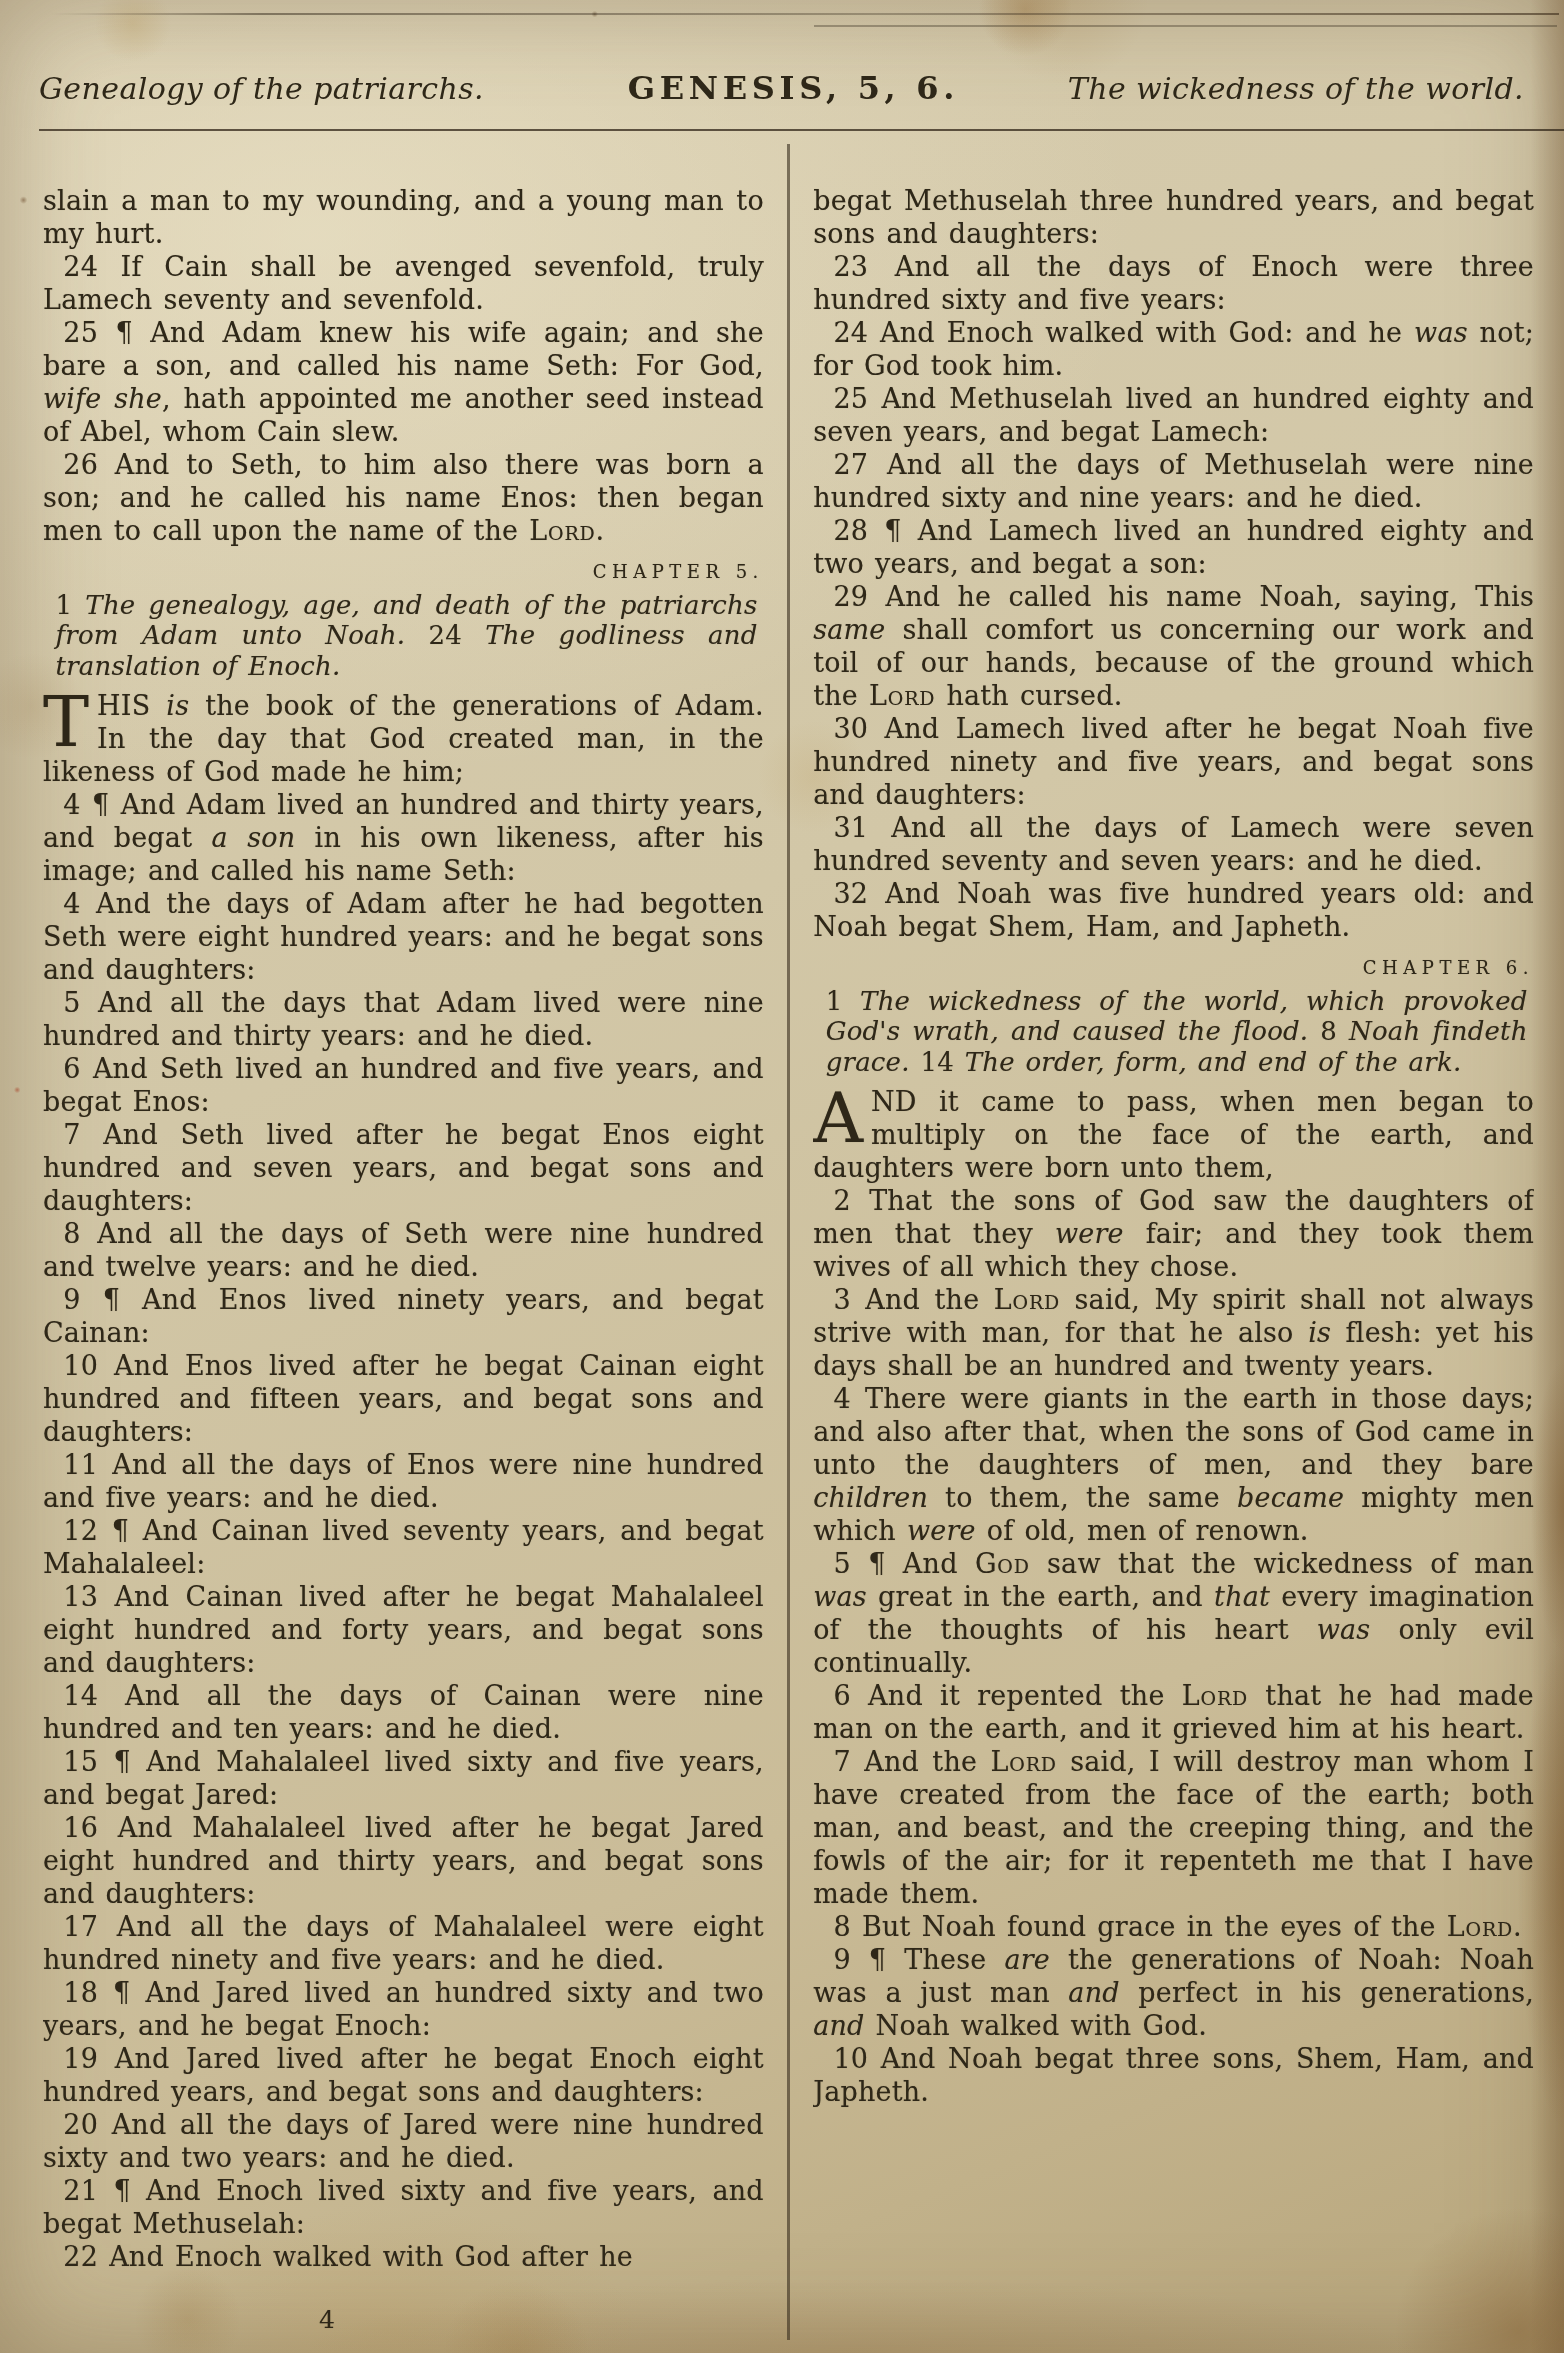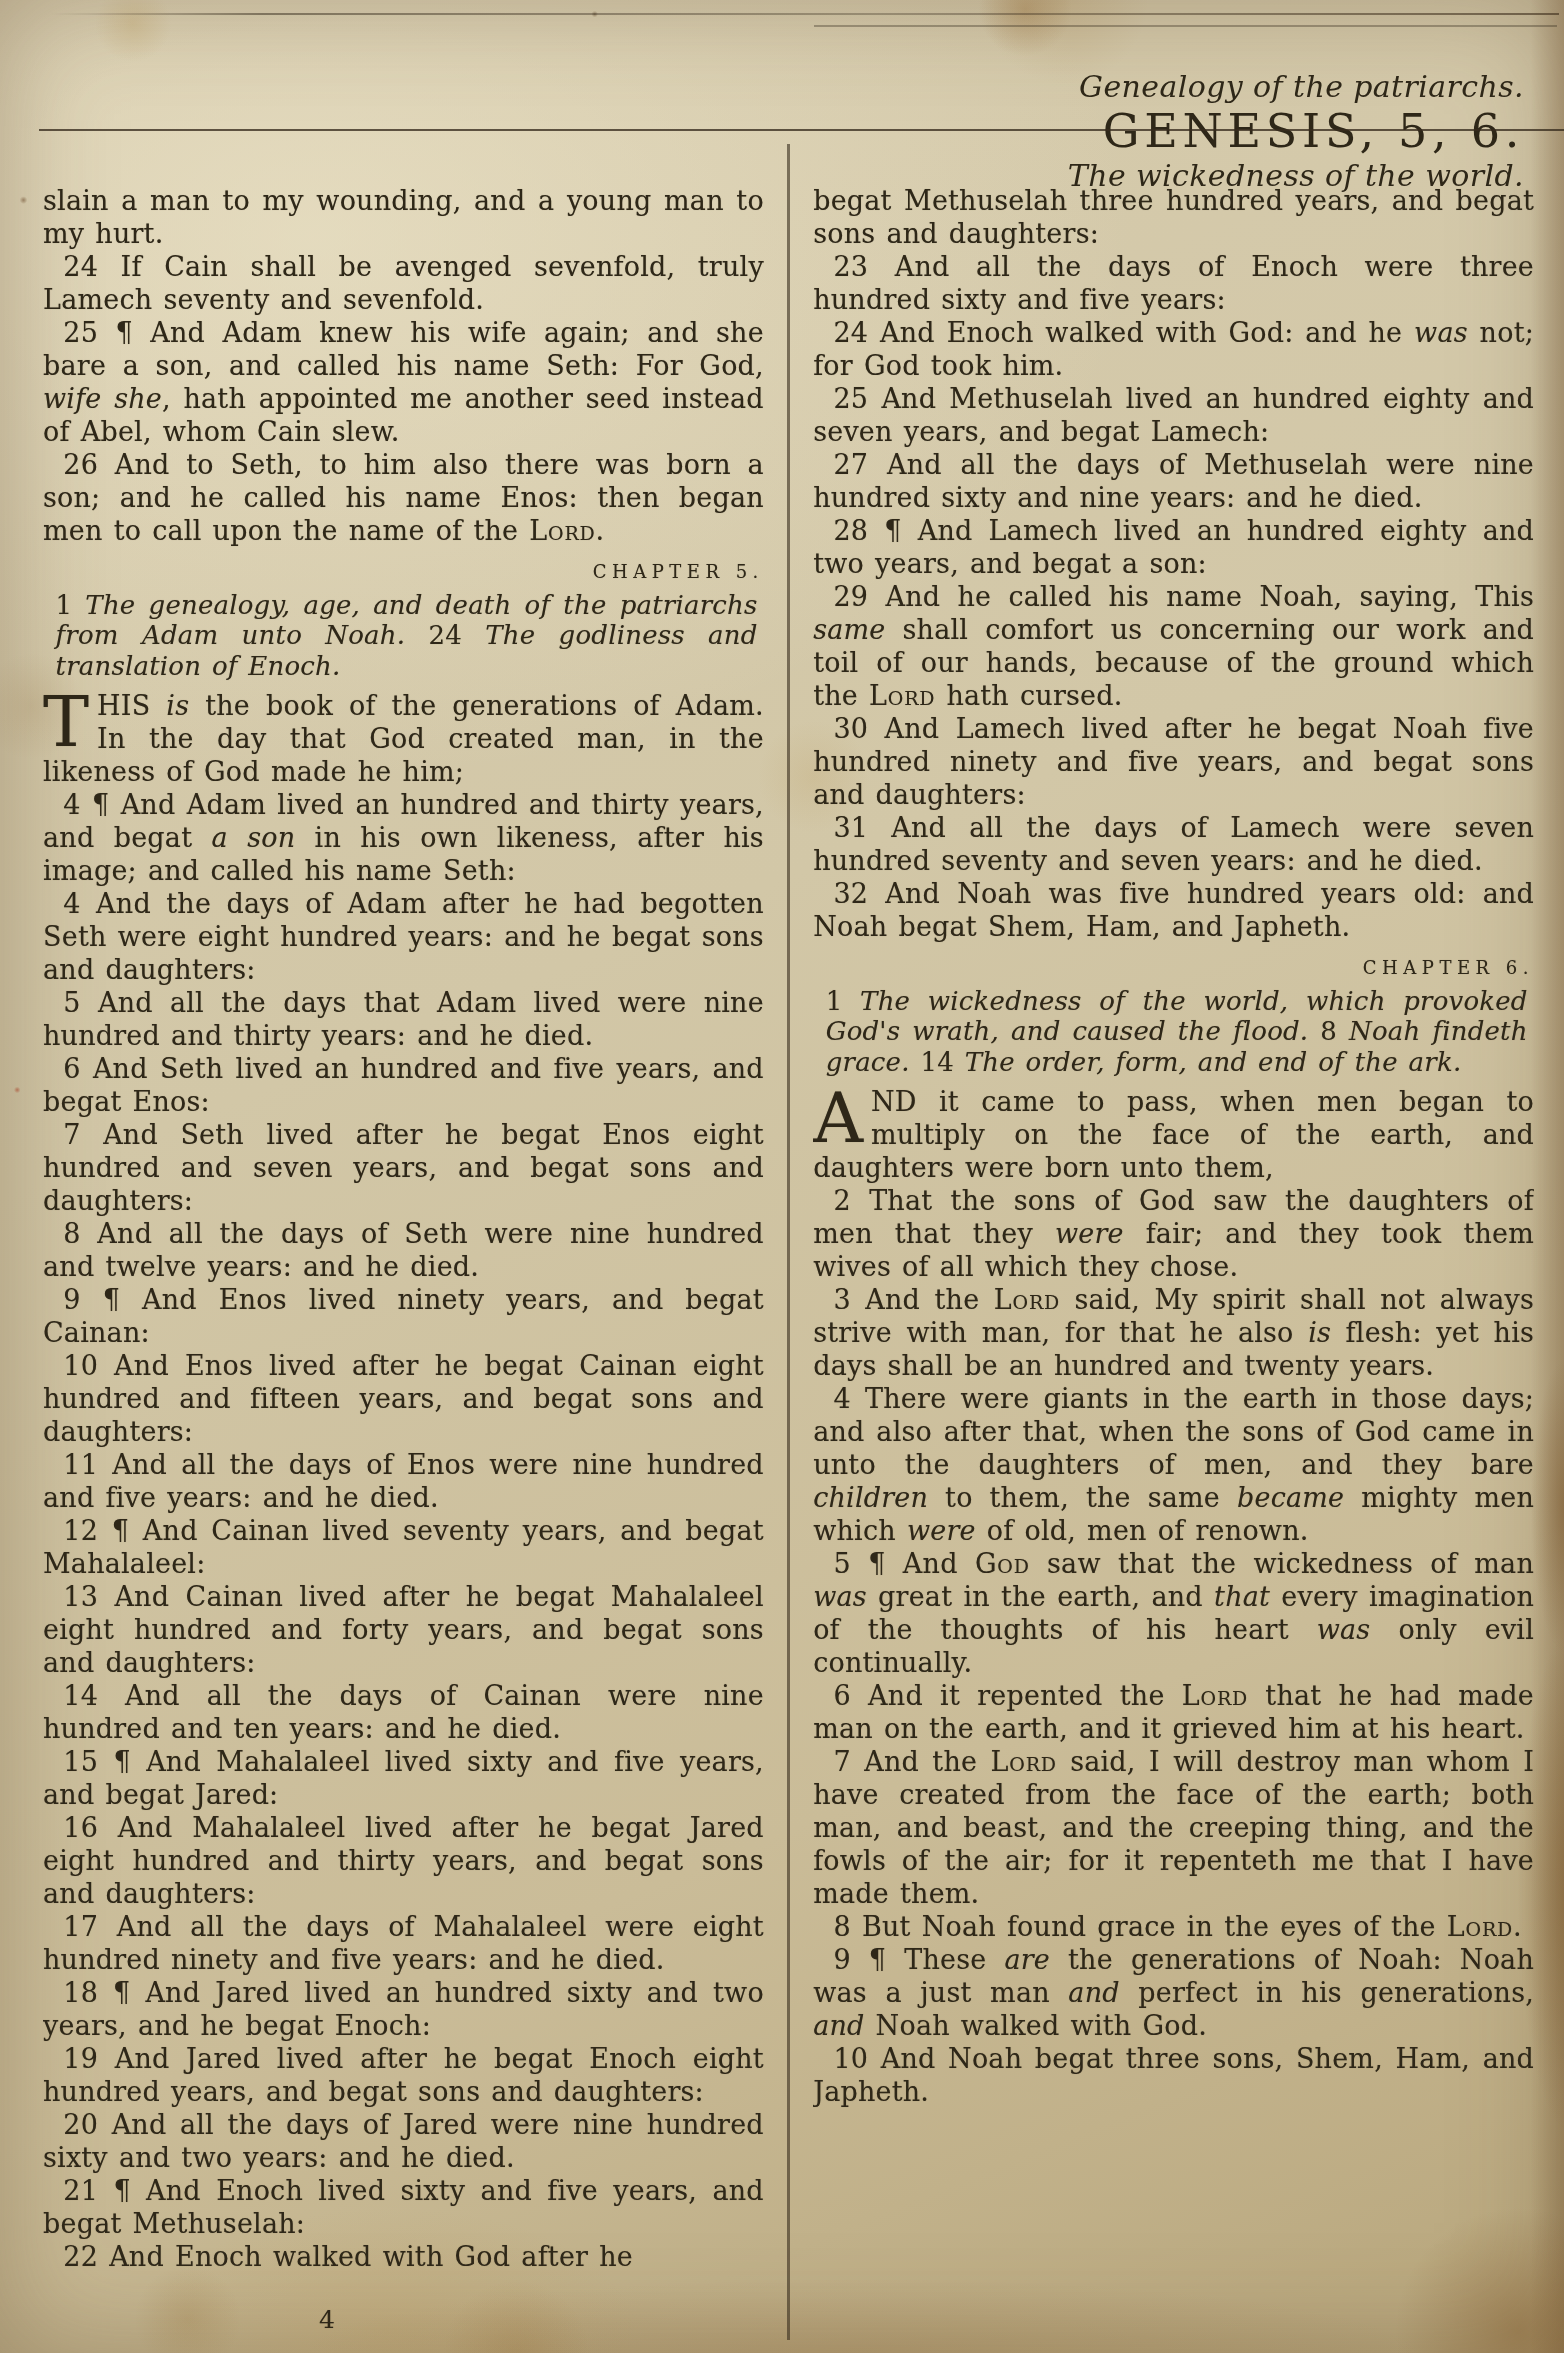--- a/index.html
+++ b/index.html
@@ -32,23 +32,23 @@
     radial-gradient(circle 102px at 33% 100%, rgba(150,112,58,.26), transparent 72%),
     radial-gradient(ellipse 704px 94px at 55% 100%, rgba(140,100,50,.20), transparent 80%),
     linear-gradient(to left, rgba(100,66,30,.30), transparent 2.2%);
   }
 
   .top-edge{position:absolute;top:12.5px;left:50px;right:6.3px;height:2.3px;pointer-events:none;
     background:linear-gradient(to right, rgba(52,42,28,0), rgba(52,42,28,.5) 14%, rgba(52,42,28,.32) 55%, rgba(62,46,28,.62) 100%);}
   .top-edge-2{position:absolute;top:25px;left:52%;right:7.8px;height:1.6px;pointer-events:none;background:rgba(52,42,28,.35);}
 
   
-  .running-head{position:absolute;top:69px;left:39px;right:41px;display:flex;align-items:flex-end;justify-content:space-between;flex-direction:column;}
+  .running-head{position:absolute;top:69px;left:39px;right:41px;display:flex;align-items:center;justify-content:space-between;}
   .head-side{font-style:italic;font-size:30px;letter-spacing:0.4px;white-space:nowrap;}
-  .head-center{font-size:46px;font-weight:normal;letter-spacing:4.7px;white-space:nowrap;margin-left:35px;}
+  .head-center{font-size:32px;font-weight:bold;letter-spacing:4.7px;white-space:nowrap;margin-left:35px;}
   .header-rule{position:absolute;top:129px;left:39px;right:0;height:2.3px;background:rgba(55,44,30,.78);}
 
   
   .columns{position:absolute;top:144px;left:43px;right:31px;bottom:14px;display:flex;gap:23.5px;overflow:hidden;}
   .column{flex:1 1 0;overflow:hidden;}
   .divider{width:2.3px;background:rgba(60,48,32,.62);flex:0 0 auto;}
 
   .column p{margin:0;font-size:27px;line-height:33px;text-align:justify;
     letter-spacing:0.2px;word-spacing:2.3px;hyphens:auto;-webkit-hyphens:auto;
     text-shadow:0 0 0.8px rgba(46,39,24,.35);}

